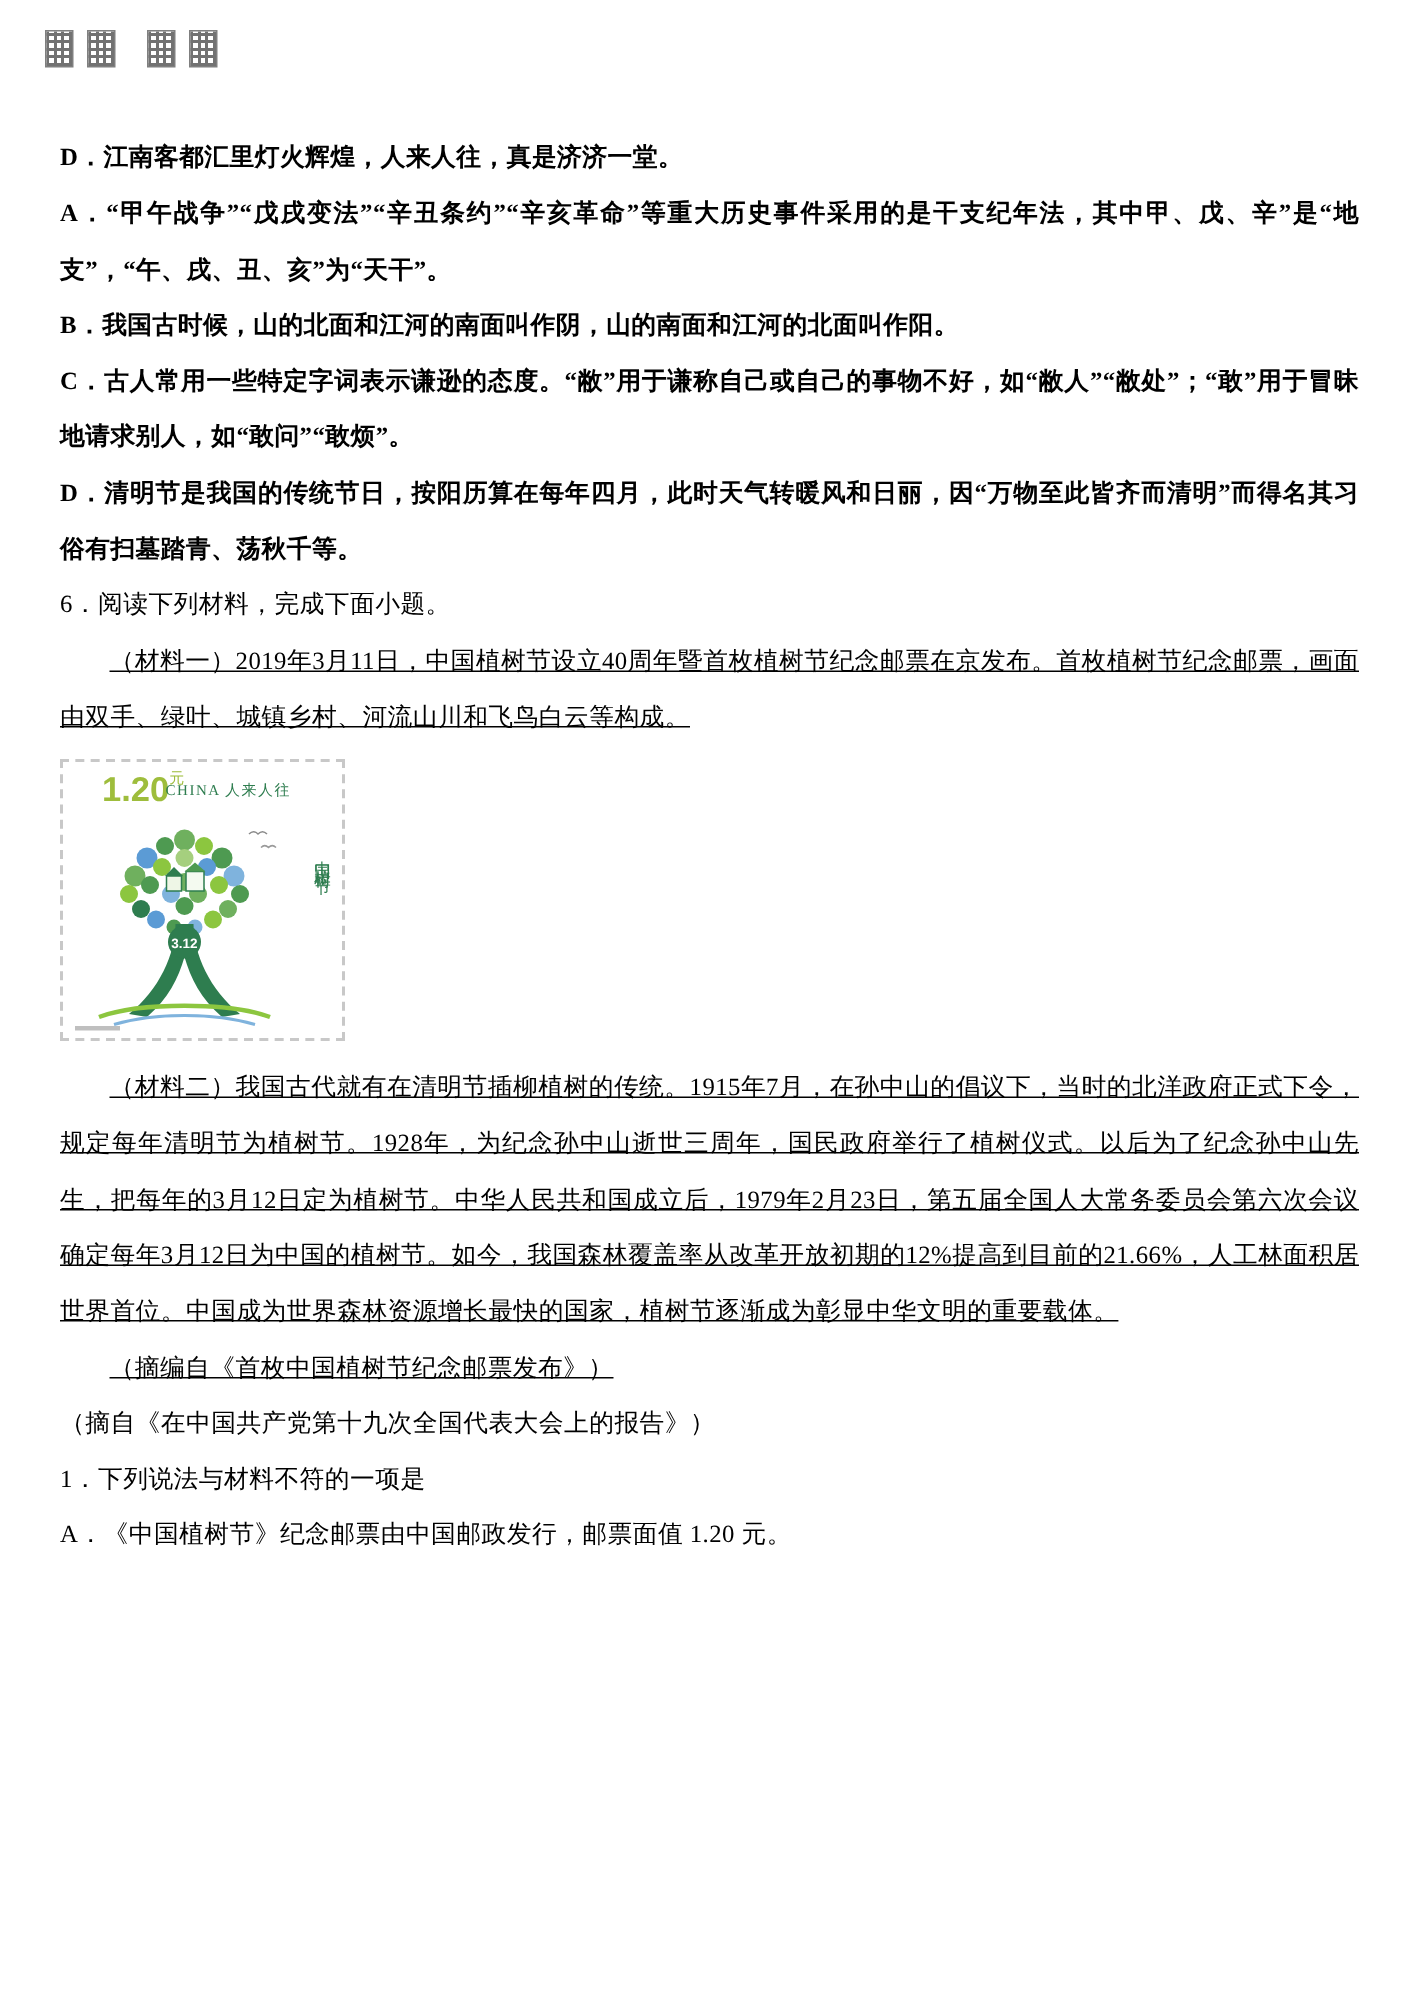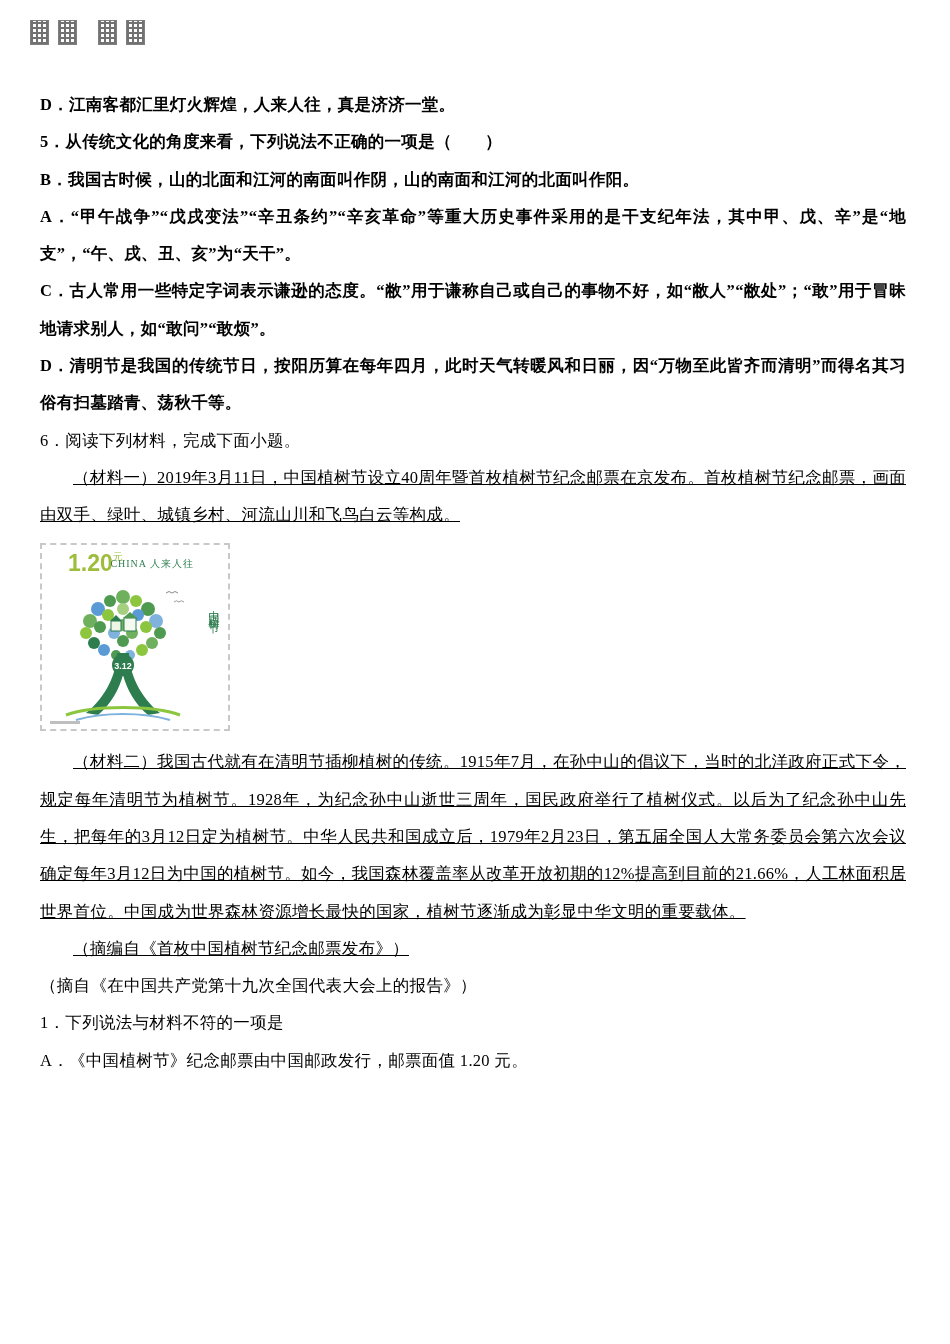--- a/index.html
+++ b/index.html
@@ -120,23 +120,22 @@
 
   <div class="header-marks">
     <div class="mark">▦</div>
     <div class="mark">▦</div>
     <div class="mark">▦</div>
     <div class="mark">▦</div>
   </div>
 
   <div class="content">
     <p class="bold">D．江南客都汇里灯火辉煌，人来人往，真是济济一堂。</p>
-    <p class="bold">5．从传统文化的角度来看，下列说法不正确的一项是（　　）</p>
+    <p class="bold">A．“甲午战争”“戊戌变法”“辛丑条约”“辛亥革命”等重大历史事件采用的是干支纪年法，其中甲、戊、辛”是“地支”，“午、戌、丑、亥”为“天干”。</p>
     <p class="bold">B．我国古时候，山的北面和江河的南面叫作阴，山的南面和江河的北面叫作阳。</p>
-    <p class="bold">A．“甲午战争”“戊戌变法”“辛丑条约”“辛亥革命”等重大历史事件采用的是干支纪年法，其中甲、戊、辛”是“地支”，“午、戌、丑、亥”为“天干”。</p>
     <p class="bold">C．古人常用一些特定字词表示谦逊的态度。“敝”用于谦称自己或自己的事物不好，如“敝人”“敝处”；“敢”用于冒昧地请求别人，如“敢问”“敢烦”。</p>
     <p class="bold">D．清明节是我国的传统节日，按阳历算在每年四月，此时天气转暖风和日丽，因“万物至此皆齐而清明”而得名其习俗有扫墓踏青、荡秋千等。</p>
     <p>6．阅读下列材料，完成下面小题。</p>
     <p class="indent">（材料一）2019年3月11日，中国植树节设立40周年暨首枚植树节纪念邮票在京发布。首枚植树节纪念邮票，画面由双手、绿叶、城镇乡村、河流山川和飞鸟白云等构成。</p>
 
     <div class="stamp">
       <div class="stamp-denom">
         <span>1.20</span><small>元</small>
       </div>
       <div class="stamp-country">

